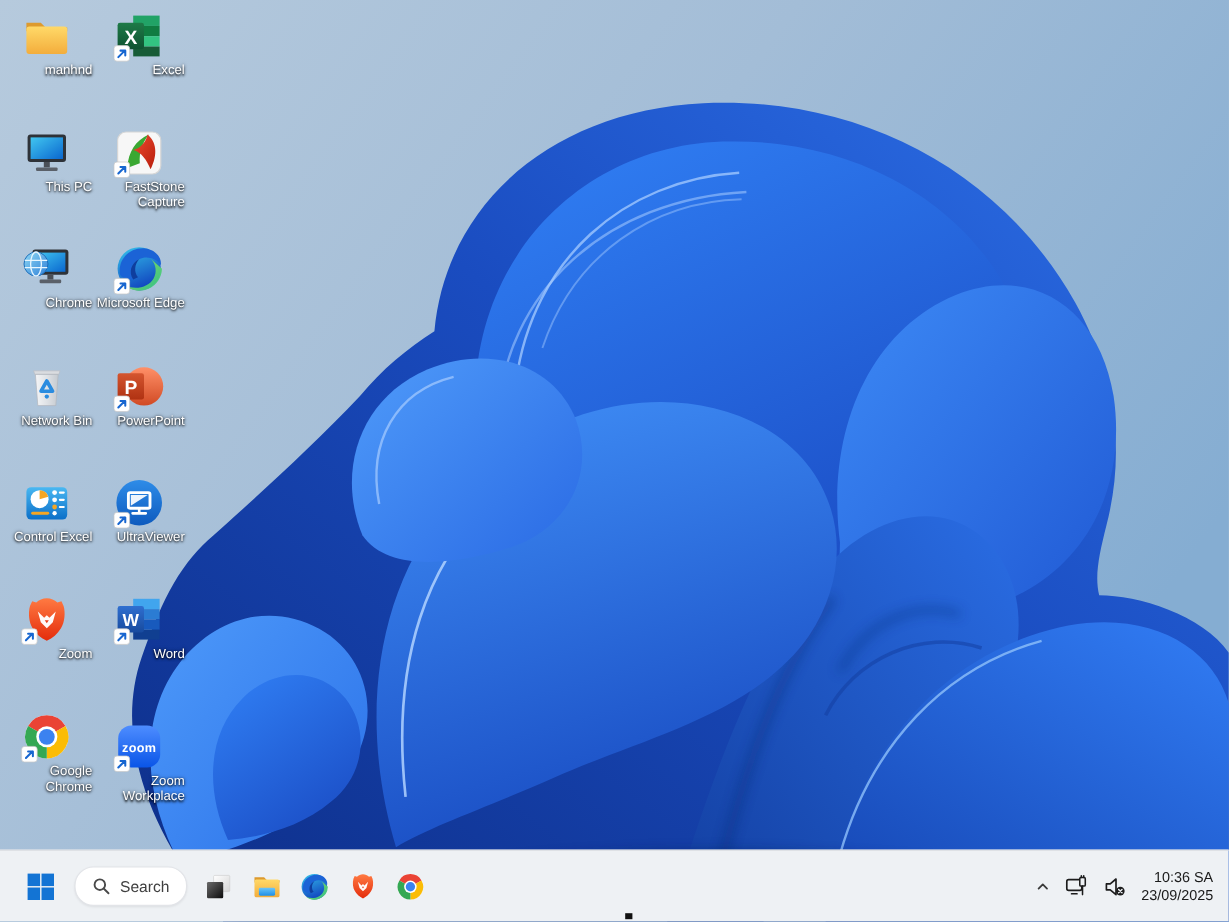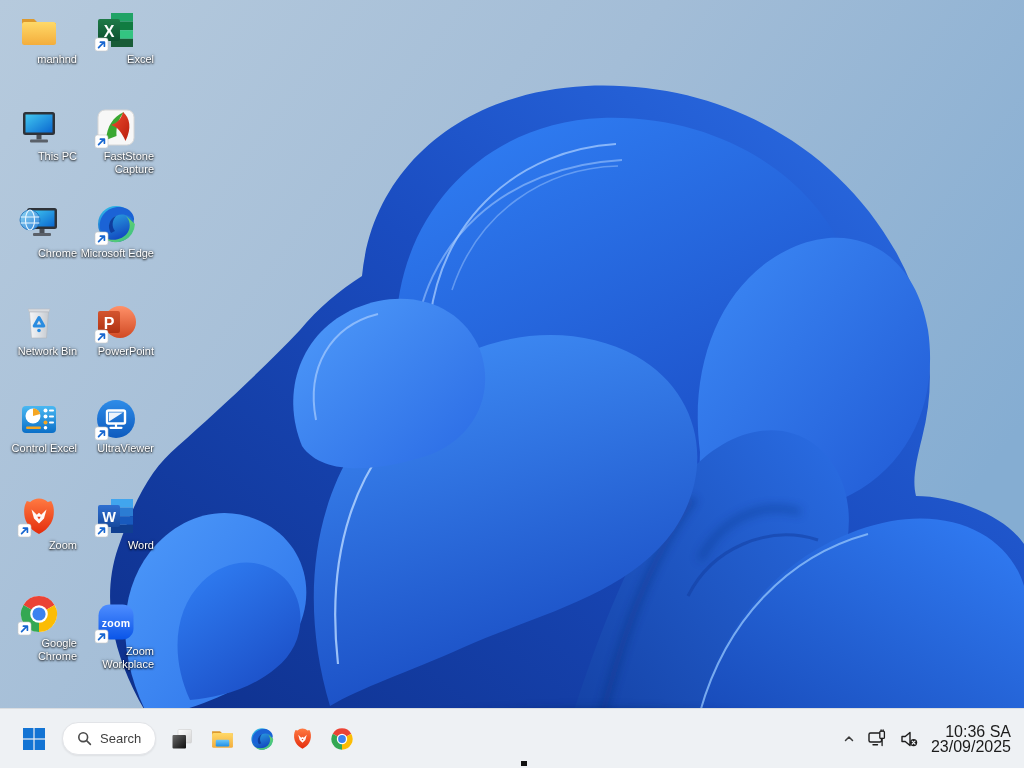--- a/index.html
+++ b/index.html
@@ -36,21 +36,21 @@
     display:flex;align-items:center;gap:8px;padding:0 14px;margin:0 6px 0 8px;
     flex:0 0 auto;
   }
   .search-box span{font-size:13px;color:#3f3f3f;}
   .tray{margin-left:auto;display:flex;align-items:center;}
   .tray-btn{
     height:40px;display:flex;align-items:center;justify-content:center;
     border-radius:5px;padding:0 5px;flex:0 0 auto;
   }
   .clock{
-    text-align:right;font-size:16px;line-height:15px;color:#1b1b1b;
+    text-align:right;font-size:12px;line-height:15px;color:#1b1b1b;
     margin:0 13px 0 6px;flex:0 0 auto;
   }
   .cursor-dot{position:absolute;left:521px;top:761px;width:6px;height:5px;background:#111;z-index:9;}
 </style>
 </head>
 <body>
 
 <svg width="0" height="0" style="position:absolute" aria-hidden="true">
 <defs>
   <linearGradient id="gBg" x1="0" y1="0" x2="1" y2="0.55">

